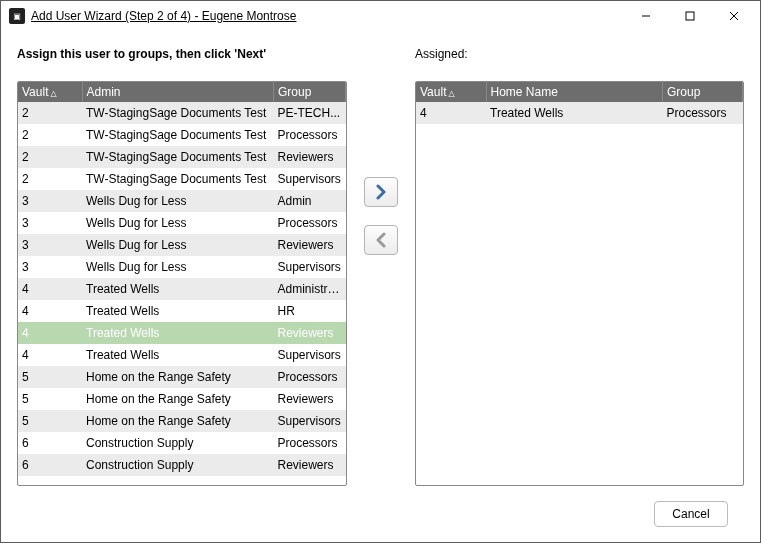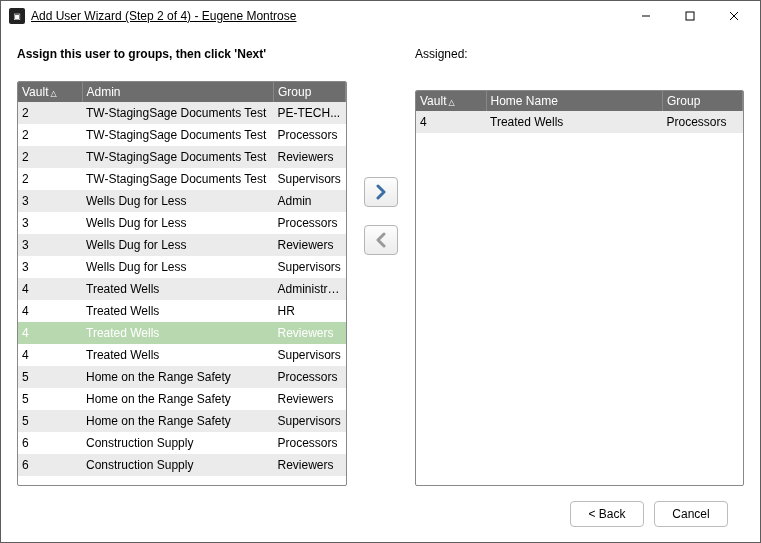--- a/index.html
+++ b/index.html
@@ -9,21 +9,21 @@
   .titlebar .app-icon { width: 16px; height: 16px; background: #222; border-radius: 2px; margin-right: 6px; display:flex; align-items:center; justify-content:center;}
   .titlebar .app-icon span{ font-size:8px; color:#fff;}
   .titlebar .title { flex: 1; font-size: 12px; text-decoration: underline; }
   .win-controls { display: flex; gap: 0; }
   .win-btn { width: 44px; height: 28px; display: flex; align-items: center; justify-content: center; }
   .win-btn svg { stroke: #000; stroke-width: 1; fill:none; }
   .content { flex: 1; padding: 16px 16px 0 16px; display: flex; flex-direction: column; min-height:0;}
   .panes { flex: 1; display: flex; gap: 16px; min-height:0;}
   .pane { display: flex; flex-direction: column; min-height:0;}
   .pane.left { width: 330px; }
-  .pane.right { flex:1;gap:9px; }
+  .pane.right { flex:1; }
   .middle { width: 36px; display:flex; flex-direction:column; align-items:center; justify-content:flex-start; padding-top:130px; gap:18px;}
   .instruction { font-weight: bold; font-size: 12px; margin-bottom: 20px; }
   .listbox { flex:1; border: 1px solid #888; border-radius:2px; overflow: hidden; position:relative; }
   .list-inner { position:absolute; inset:0; overflow-y:auto; }
   .list-inner::-webkit-scrollbar{ width:14px;}
   .list-inner::-webkit-scrollbar-track{ background:#f4f4f4;}
   .list-inner::-webkit-scrollbar-thumb{ background:#c7c7c7;}
   table { border-collapse: collapse; width: 100%; table-layout: fixed;}
   th { background: #6d6d6d; color: #fff; font-weight: normal; font-size: 12px; text-align: left; padding: 3px 4px; border-right:1px solid #888; height:20px; }
   th .sort{ font-size:8px; margin-left:2px;}
@@ -212,18 +212,17 @@
                   </tr>
                 </tbody>
           </table>
           </div>
         </div>
       </div>
 
     </div>
 
     <div class="footer">
-      <div class="btn">&lt; Back</div>
       <div class="btn">Cancel</div>
     </div>
   </div>
 
 </div>
 
 </body></html>

